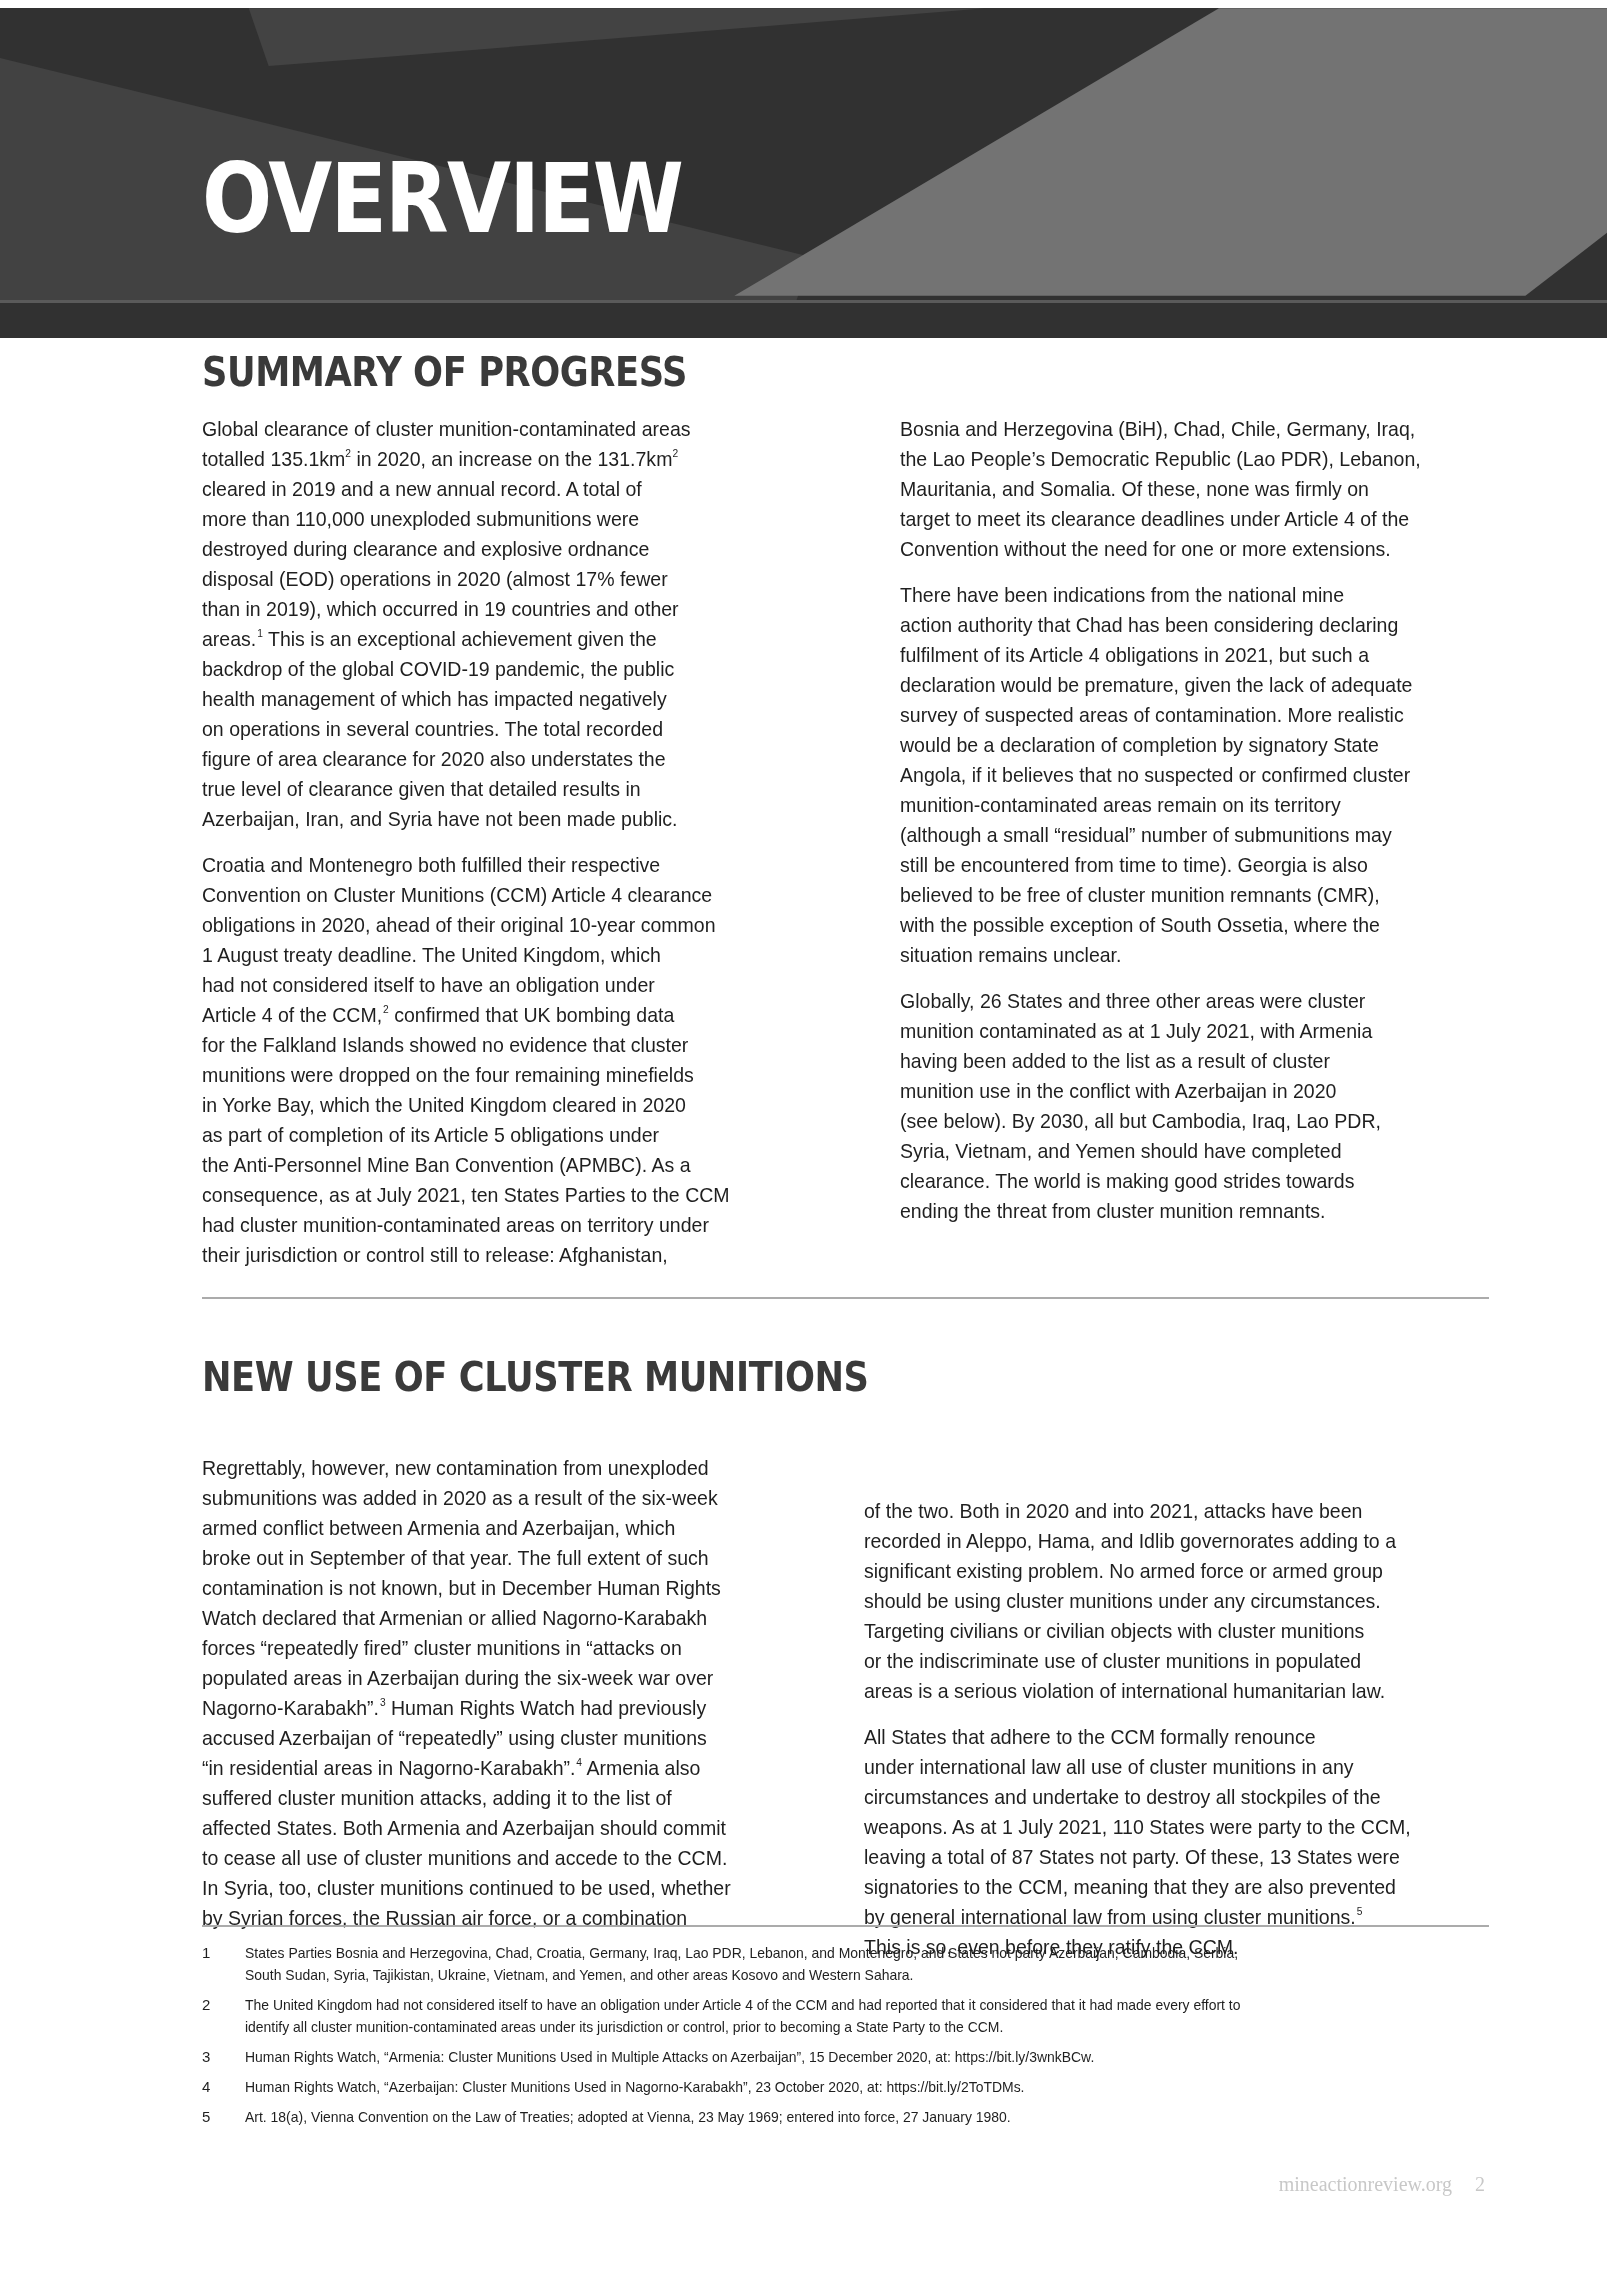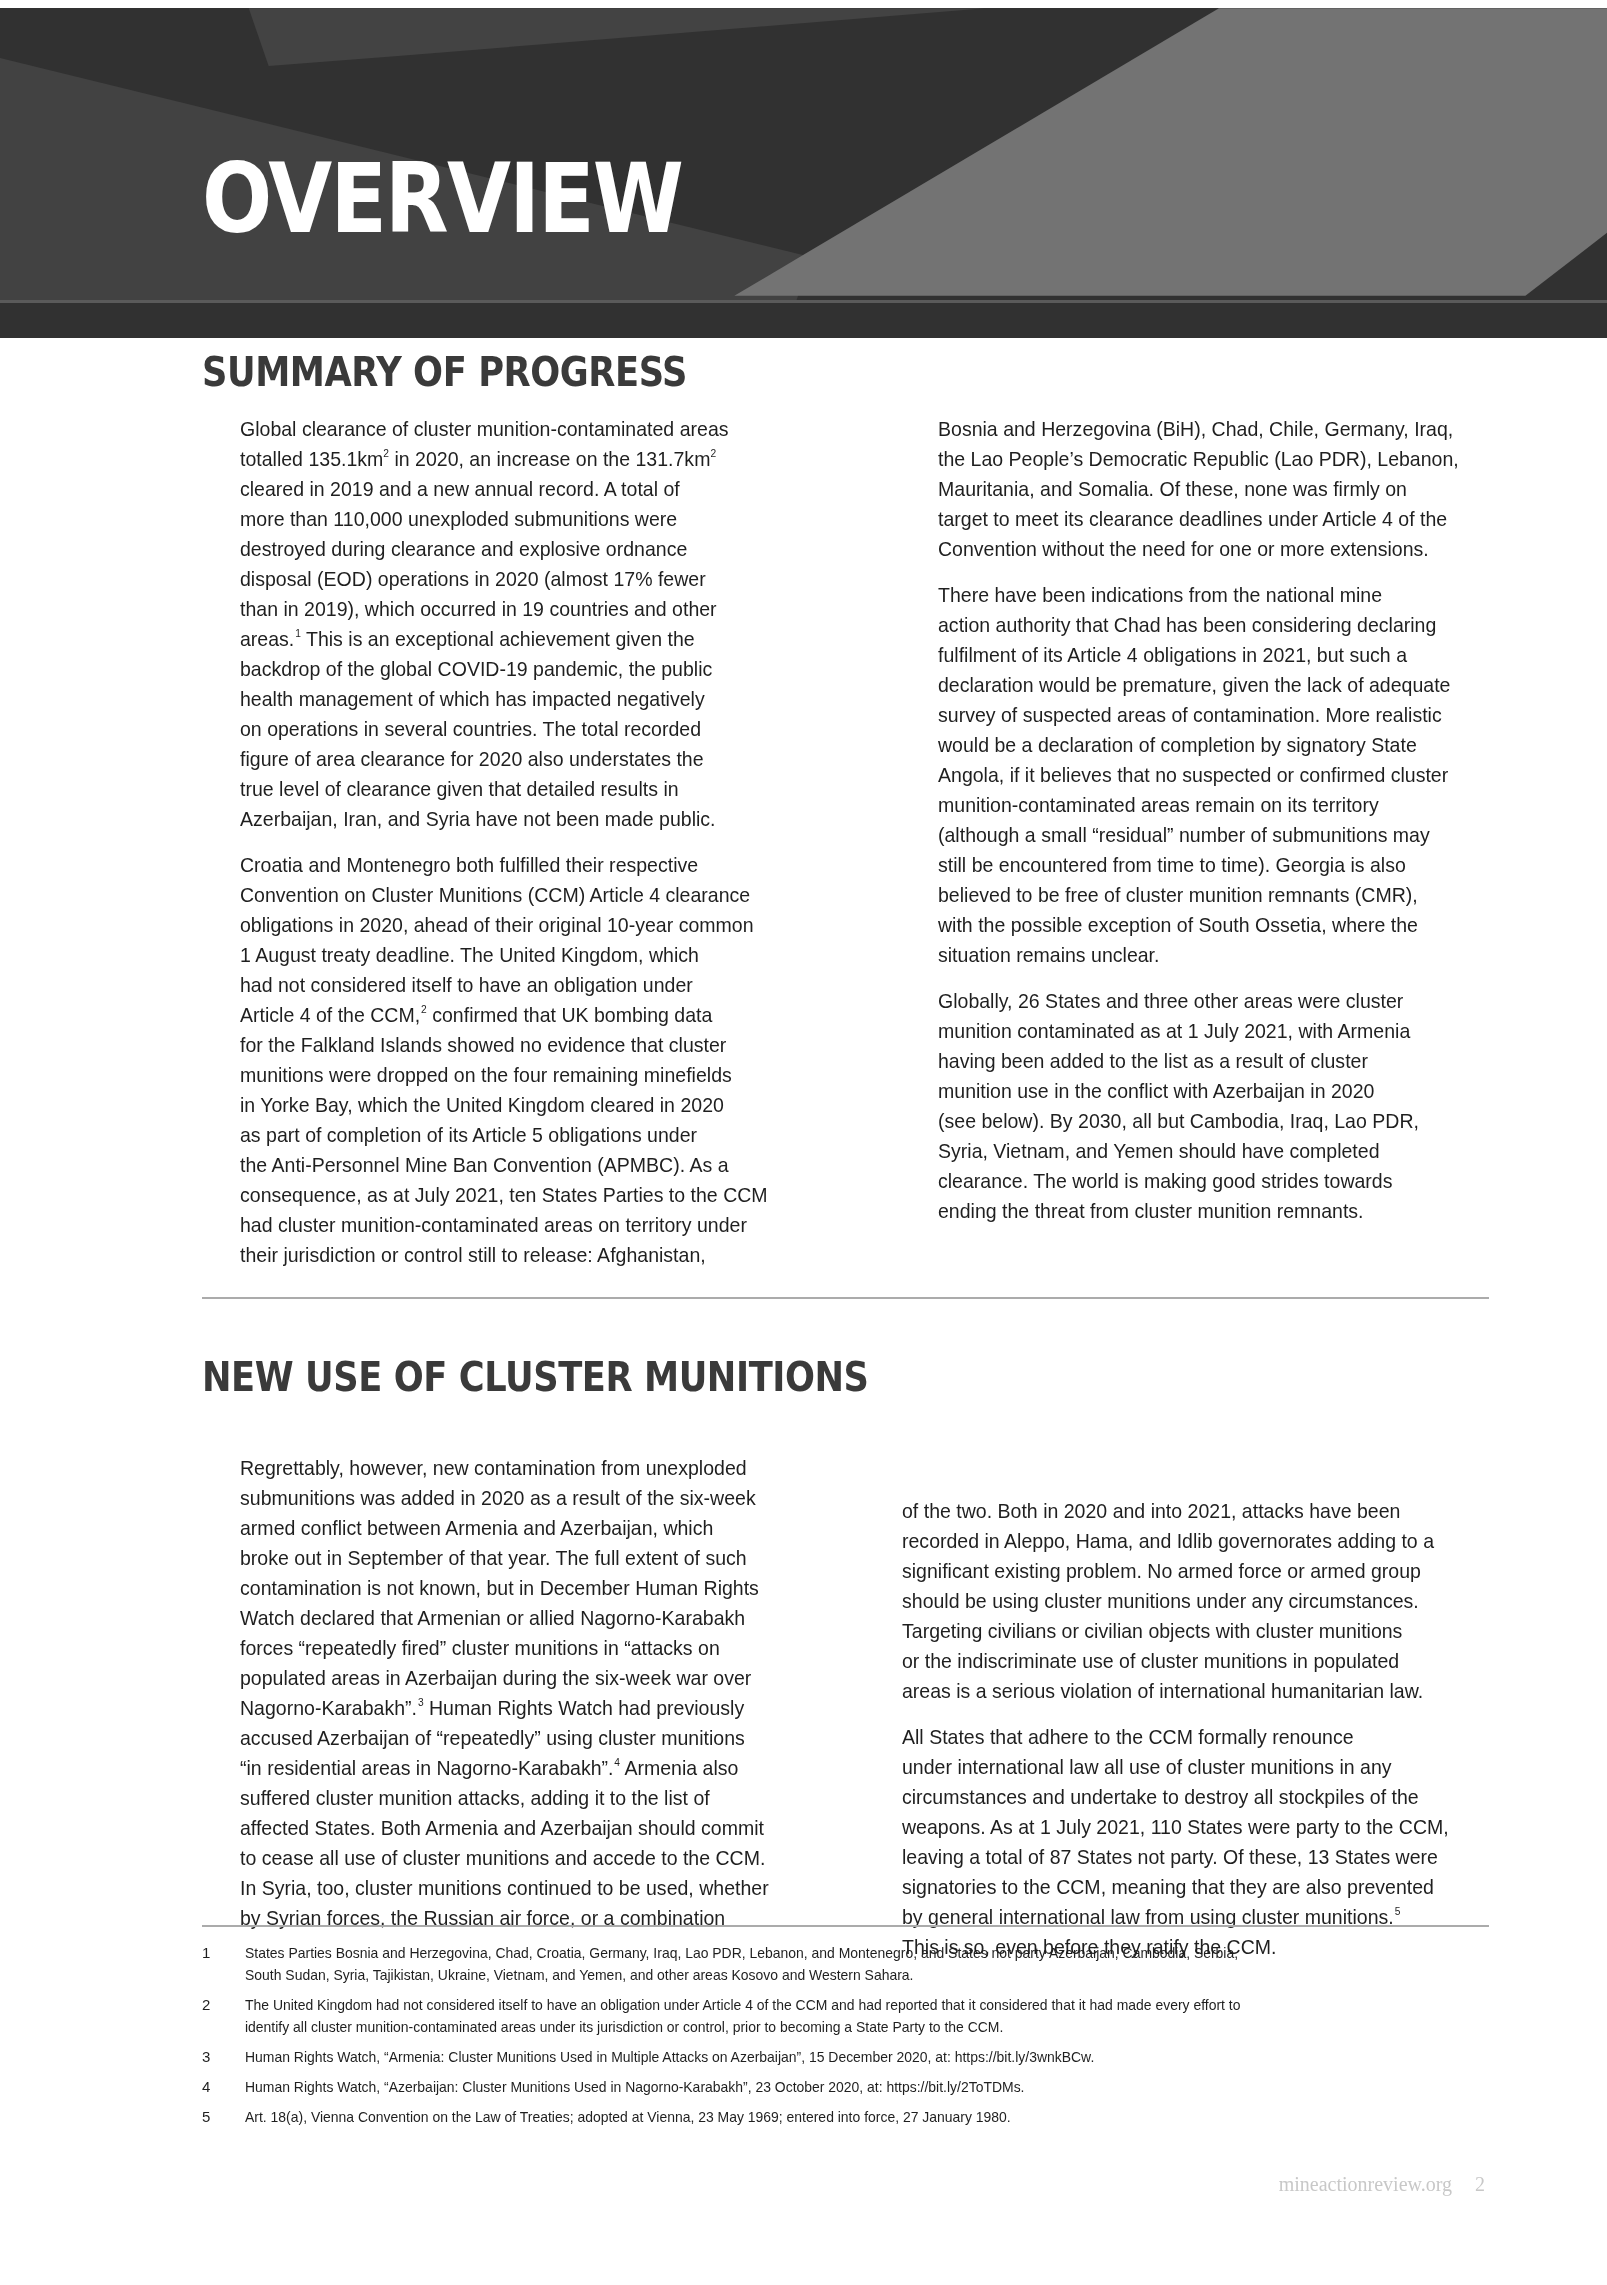--- a/index.html
+++ b/index.html
@@ -60,21 +60,20 @@
     line-height: 44px;
     color: #3a3a3a;
     letter-spacing: -0.5px;
     transform: scaleX(0.86);
     transform-origin: left top;
     white-space: nowrap;
   }
   .col {
     position: absolute;
     width: 637px;
-    margin-left: 38px;
   }
   .para {
     margin: 0 0 16px 0;
   }
   .line {
     display: block;
     font-family: "Liberation Sans", sans-serif;
     font-size: 21px;
     line-height: 30px;
     height: 30px;

